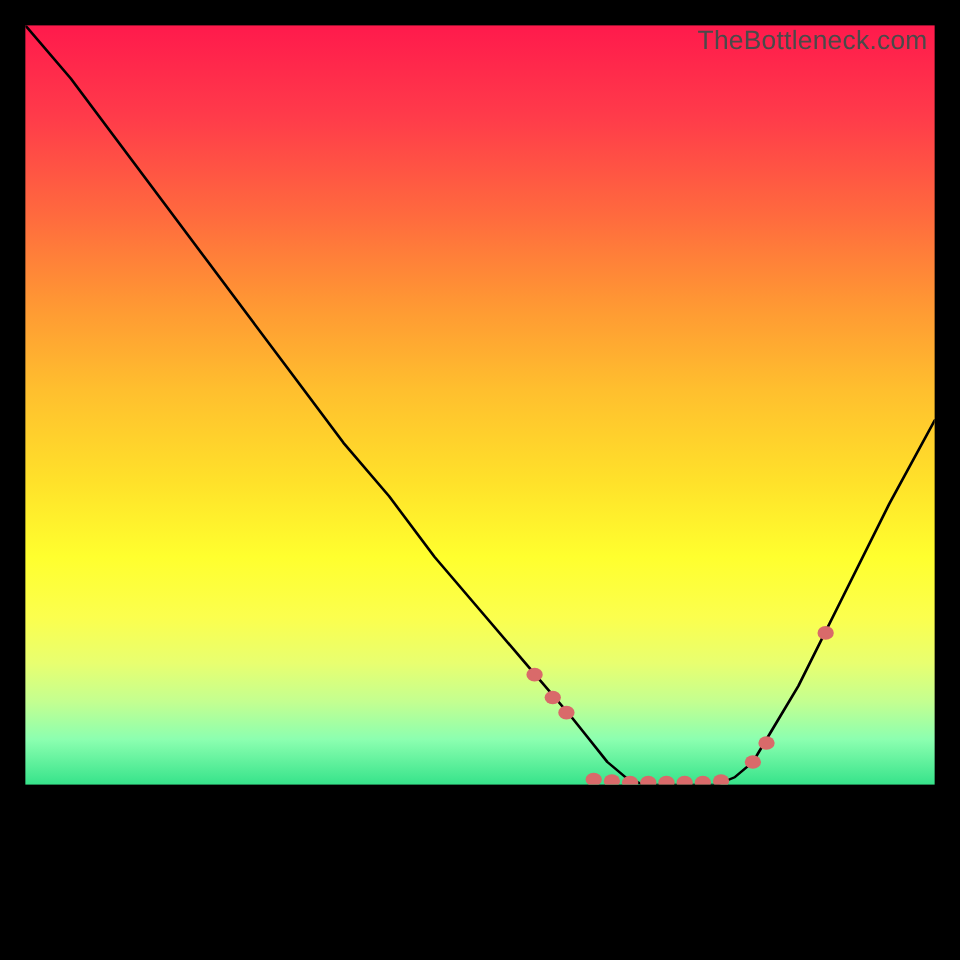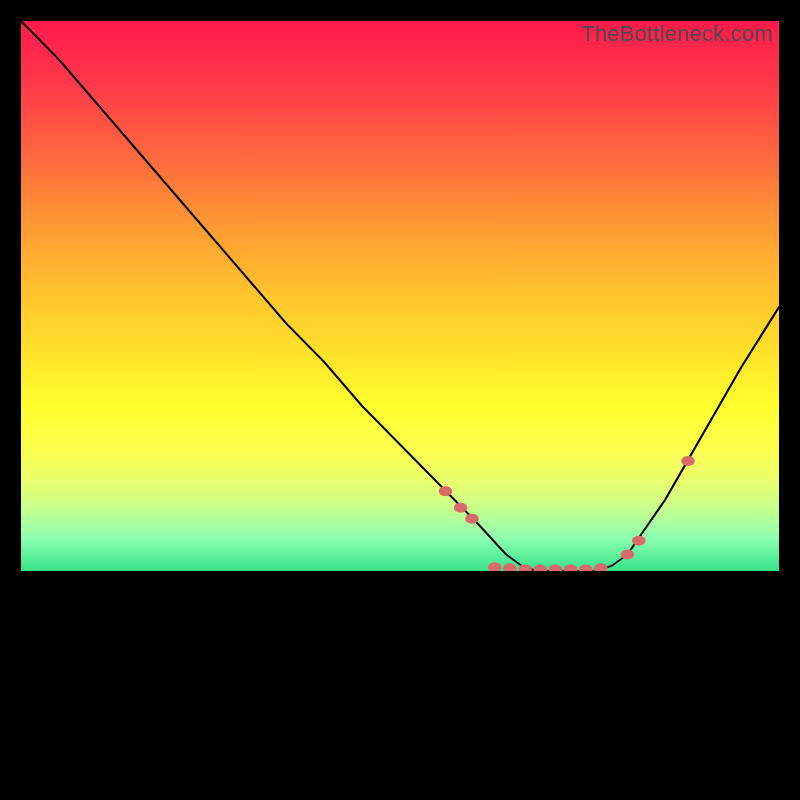--- a/index.html
+++ b/index.html
@@ -15,21 +15,21 @@
   .frame {
     position: absolute;
     inset: 0;
     background: #000;
   }
   .plot {
     position: absolute;
     left: 21px;
     top: 21px;
     width: 758px;
-    height: 550px;
+    height: 633px;
     overflow: hidden;
   }
   .bg-gradient {
     position: absolute;
     inset: 0;
     width: 100%;
     height: 100%;
     background: linear-gradient(
       to bottom,
       #ff1a4c 0%,

